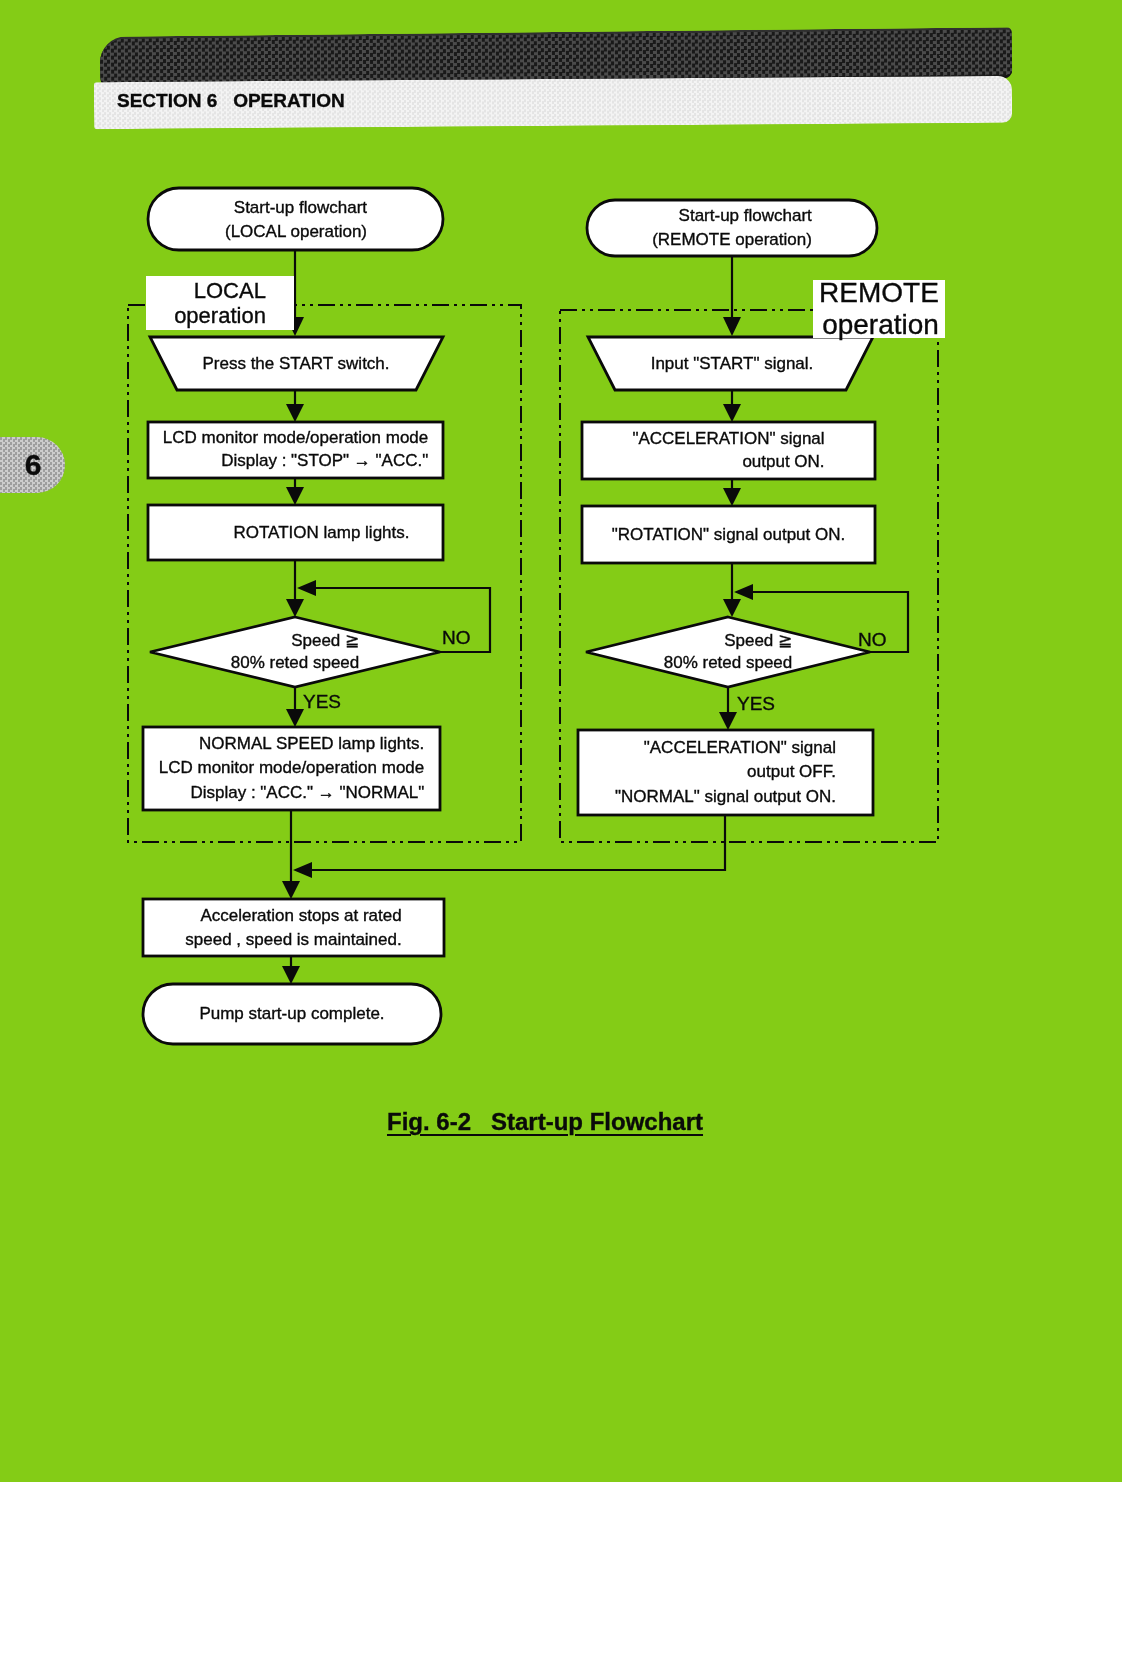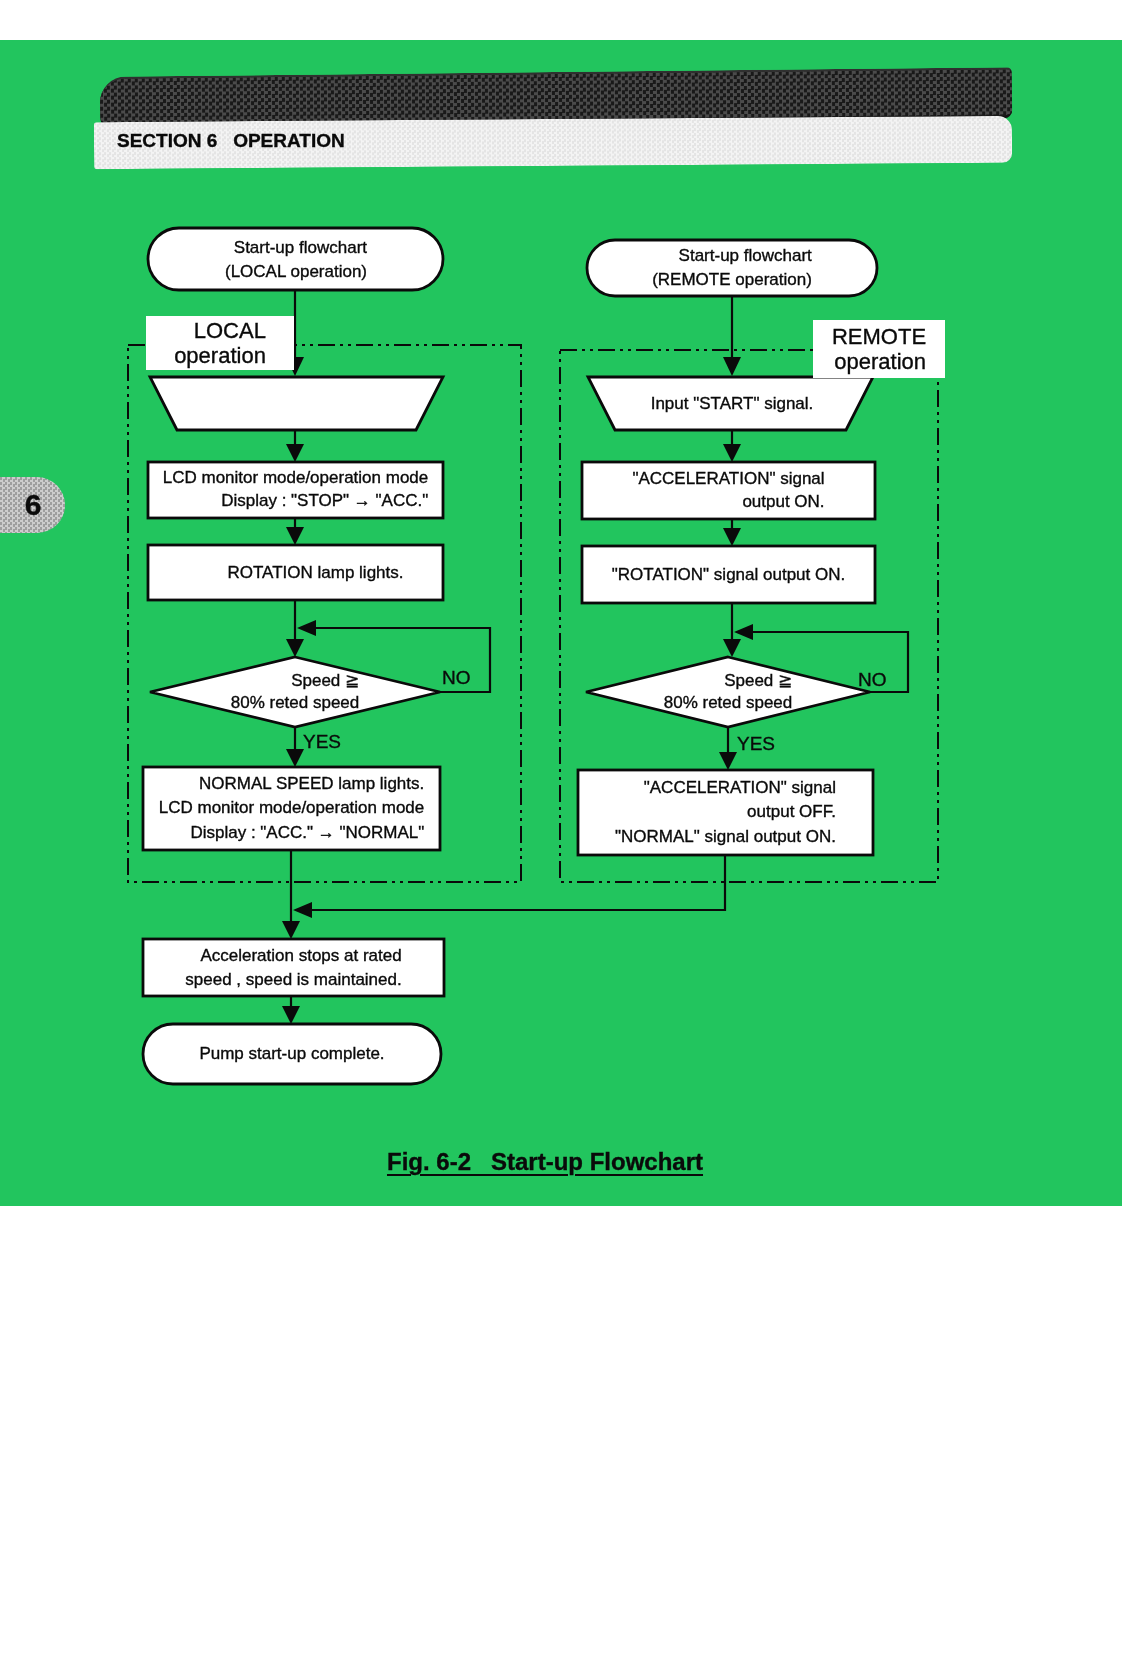--- a/index.html
+++ b/index.html
@@ -1,17 +1,17 @@
 <!DOCTYPE html>
 <html><head>
 <meta charset="utf-8">
 <style>
   html,body{margin:0;padding:0;background:#fff;}
-  #page{position:relative;width:1122px;height:1166px;background:#22c55e;overflow:hidden;
-        font-family:"Liberation Sans","DejaVu Sans",sans-serif;color:#0a0a0a;margin-top:40px;}
+  #page{position:relative;width:1122px;height:1482px;background:#84cc16;overflow:hidden;
+        font-family:"Liberation Sans","DejaVu Sans",sans-serif;color:#0a0a0a;}
   .tx{position:absolute;display:flex;align-items:center;justify-content:center;
       text-align:right;white-space:pre-line;font-size:17px;line-height:1.4;
       -webkit-text-stroke:0.35px currentColor;}
   .tx.left{justify-content:flex-start;text-align:left;}
   .bgwhite{background:#ffffff;}
   .tex-dark{position:absolute;background-color:#2b2b2b;
       background-image:repeating-conic-gradient(#4b4b4b 0% 25%, #191919 0% 50%);
       background-size:7px 7px;border-bottom:3px solid #141414;border-top:2px solid #303030;
       border-radius:26px 5px 8px 10px;transform:rotate(-0.6deg);}
   .tex-light{position:absolute;
@@ -87,34 +87,35 @@
       <polygon points="723,599 741,599 732,617"></polygon>
       <polygon points="734,592 753,584 753,600"></polygon>
       <polygon points="719,712 737,712 728,730"></polygon>
     </g>
   </svg>
 
   <div class="tx" style="left:150px;top:192px;width:292px;height:56px;">Start-up flowchart
 (LOCAL operation)</div>
   <div class="tx bgwhite" style="left:146px;top:276px;width:148px;height:54px;font-size:22px;line-height:1.15;">LOCAL
 operation</div>
+  <div class="tx" style="left:165px;top:341px;width:262px;height:46px;">Press the START switch.</div>
   <div class="tx" style="left:150px;top:424px;width:291px;height:52px;line-height:1.35;">LCD monitor mode/operation mode
 Display : "STOP" → "ACC."</div>
-  <div class="tx" style="left:134px;top:507px;width:291px;height:51px;padding-left:36px;">ROTATION lamp lights.</div>
+  <div class="tx" style="left:140px;top:507px;width:291px;height:51px;padding-left:36px;">ROTATION lamp lights.</div>
   <div class="tx" style="left:192px;top:624px;width:206px;height:56px;line-height:1.3;">Speed ≧
 80% reted speed</div>
   <div class="tx left" style="left:442px;top:625px;width:48px;height:26px;font-size:19px;">NO</div>
   <div class="tx left" style="left:303px;top:689px;width:58px;height:26px;font-size:19px;">YES</div>
   <div class="tx" style="left:145px;top:729px;width:293px;height:79px;line-height:1.45;">NORMAL SPEED lamp lights.
 LCD monitor mode/operation mode
 Display : "ACC." → "NORMAL"</div>
 
   <div class="tx" style="left:589px;top:202px;width:286px;height:52px;">Start-up flowchart
 (REMOTE operation)</div>
-  <div class="tx bgwhite" style="left:813px;top:280px;width:132px;height:58px;font-size:22px;line-height:1.15;">REMOTE
+  <div class="tx bgwhite" style="left:813px;top:280px;width:132px;height:58px;font-size:28px;line-height:1.15;">REMOTE
 operation</div>
   <div class="tx" style="left:603px;top:341px;width:258px;height:46px;">Input "START" signal.</div>
   <div class="tx" style="left:584px;top:424px;width:289px;height:53px;line-height:1.35;">"ACCELERATION" signal
 output ON.</div>
   <div class="tx" style="left:584px;top:508px;width:289px;height:53px;">"ROTATION" signal output ON.</div>
   <div class="tx" style="left:625px;top:624px;width:206px;height:56px;line-height:1.3;">Speed ≧
 80% reted speed</div>
   <div class="tx left" style="left:858px;top:627px;width:48px;height:26px;font-size:19px;">NO</div>
   <div class="tx left" style="left:737px;top:691px;width:58px;height:26px;font-size:19px;">YES</div>
   <div class="tx" style="left:580px;top:732px;width:291px;height:81px;line-height:1.45;">"ACCELERATION" signal

